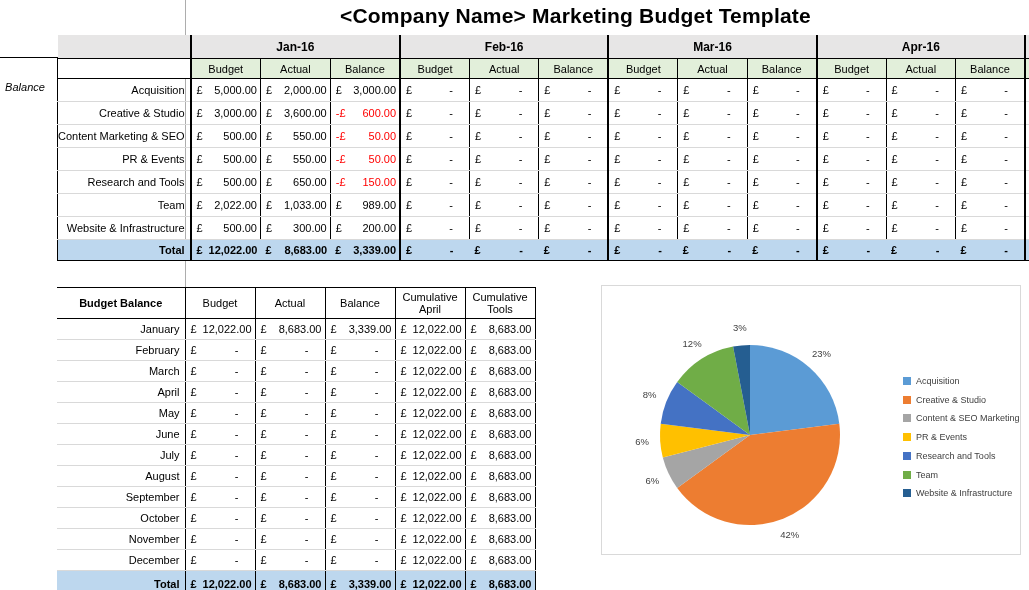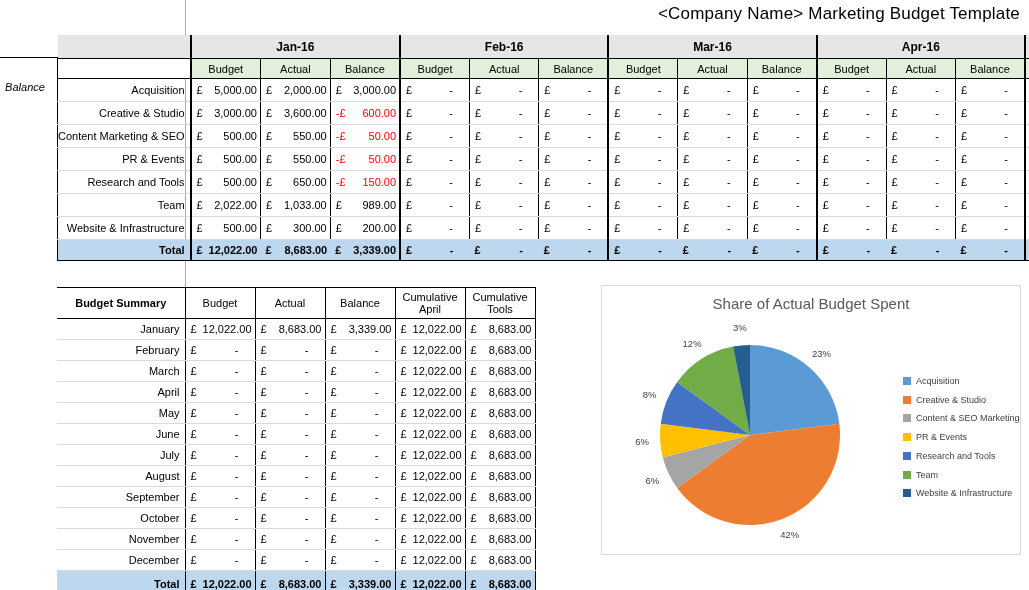--- a/index.html
+++ b/index.html
@@ -5,22 +5,22 @@
   html,body{margin:0;padding:0;}
   body{
     position:relative;width:1029px;height:590px;background:#fff;overflow:hidden;
     font-family:"Liberation Sans",sans-serif;color:#000;
     --gray:#E7E6E6;--green:#E2EFDA;--blue:#BDD7EE;--red:#FF0000;--grid:#D9D9D9;
   }
   
   .vline{position:absolute;left:185px;top:0;width:1px;height:590px;background:#ADADAD;}
   .hline-left{position:absolute;left:0;top:57px;width:58px;height:1px;background:#000;}
 
-  #main-title{position:absolute;left:340px;top:4px;width:680px;text-align:right;
-    font-size:17px;font-weight:400;letter-spacing:.2px;}
+  #main-title{position:absolute;left:340px;top:4px;width:680px;text-align:left;
+    font-size:21px;font-weight:700;letter-spacing:.2px;}
 
   #example-label{position:absolute;left:0;top:81px;width:50px;text-align:center;
     font-style:italic;font-size:11px;}
 
   table{border-collapse:collapse;table-layout:fixed;border-radius:8px;}
   td{padding:0;font-size:11px;white-space:nowrap;overflow:hidden;vertical-align:middle;}
 
   
   #monthly-table{position:absolute;left:57px;top:35px;}
   #monthly-table td.mband{height:23px;background:var(--gray);font-weight:700;font-size:12px;text-align:center;}
@@ -730,21 +730,21 @@
       <colgroup>
         <col style="width:128px">
         <col style="width:70px">
         <col style="width:70px">
         <col style="width:70px">
         <col style="width:70px">
         <col style="width:70px">
       </colgroup>
       <tbody>
         <tr class="hrow">
-          <td class="hfirst">Budget Summary</td>
+          <td class="hfirst">Budget Balance</td>
           <td class="vsep">Budget</td>
           <td class="vsep">Actual</td>
           <td class="vsep">Balance</td>
           <td class="vsep">Cumulative April</td>
           <td class="vsep vend">Cumulative Tools</td>
         </tr>
         <tr class="drow">
           <td class="slab">January</td>
           <td class="money vsep">
             <span class="mc">
@@ -1171,21 +1171,20 @@
               <span class="cur">£</span>
               <span class="val">8,683.00</span>
             </span>
           </td>
         </tr>
       </tbody>
     </table>
   </div>
 
 <div id="chart-panel">
-  <div id="chart-title">Share of Actual Budget Spent</div>
   <div id="pie-svg"><svg width="418" height="268" viewBox="0 0 418 268" xmlns="http://www.w3.org/2000/svg">
         <path d="M 148 149 L 148.0 59.0 A 90 90 0 0 1 237.3 137.7 Z" fill="#5B9BD5"></path>
         <text x="219.4" y="71.0" text-anchor="middle" font-size="9.5" fill="#3F3F3F" font-family="Liberation Sans, sans-serif">23%</text>
         <path d="M 148 149 L 237.3 137.7 A 90 90 0 0 1 75.2 201.9 Z" fill="#ED7D31"></path>
         <text x="187.8" y="252.4" text-anchor="middle" font-size="9.5" fill="#3F3F3F" font-family="Liberation Sans, sans-serif">42%</text>
         <path d="M 148 149 L 75.2 201.9 A 90 90 0 0 1 60.8 171.4 Z" fill="#A5A5A5"></path>
         <text x="50.3" y="198.0" text-anchor="middle" font-size="9.5" fill="#3F3F3F" font-family="Liberation Sans, sans-serif">6%</text>
         <path d="M 148 149 L 60.8 171.4 A 90 90 0 0 1 58.7 137.7 Z" fill="#FFC000"></path>
         <text x="40.2" y="158.8" text-anchor="middle" font-size="9.5" fill="#3F3F3F" font-family="Liberation Sans, sans-serif">6%</text>
         <path d="M 148 149 L 58.7 137.7 A 90 90 0 0 1 75.2 96.1 Z" fill="#4472C4"></path>

